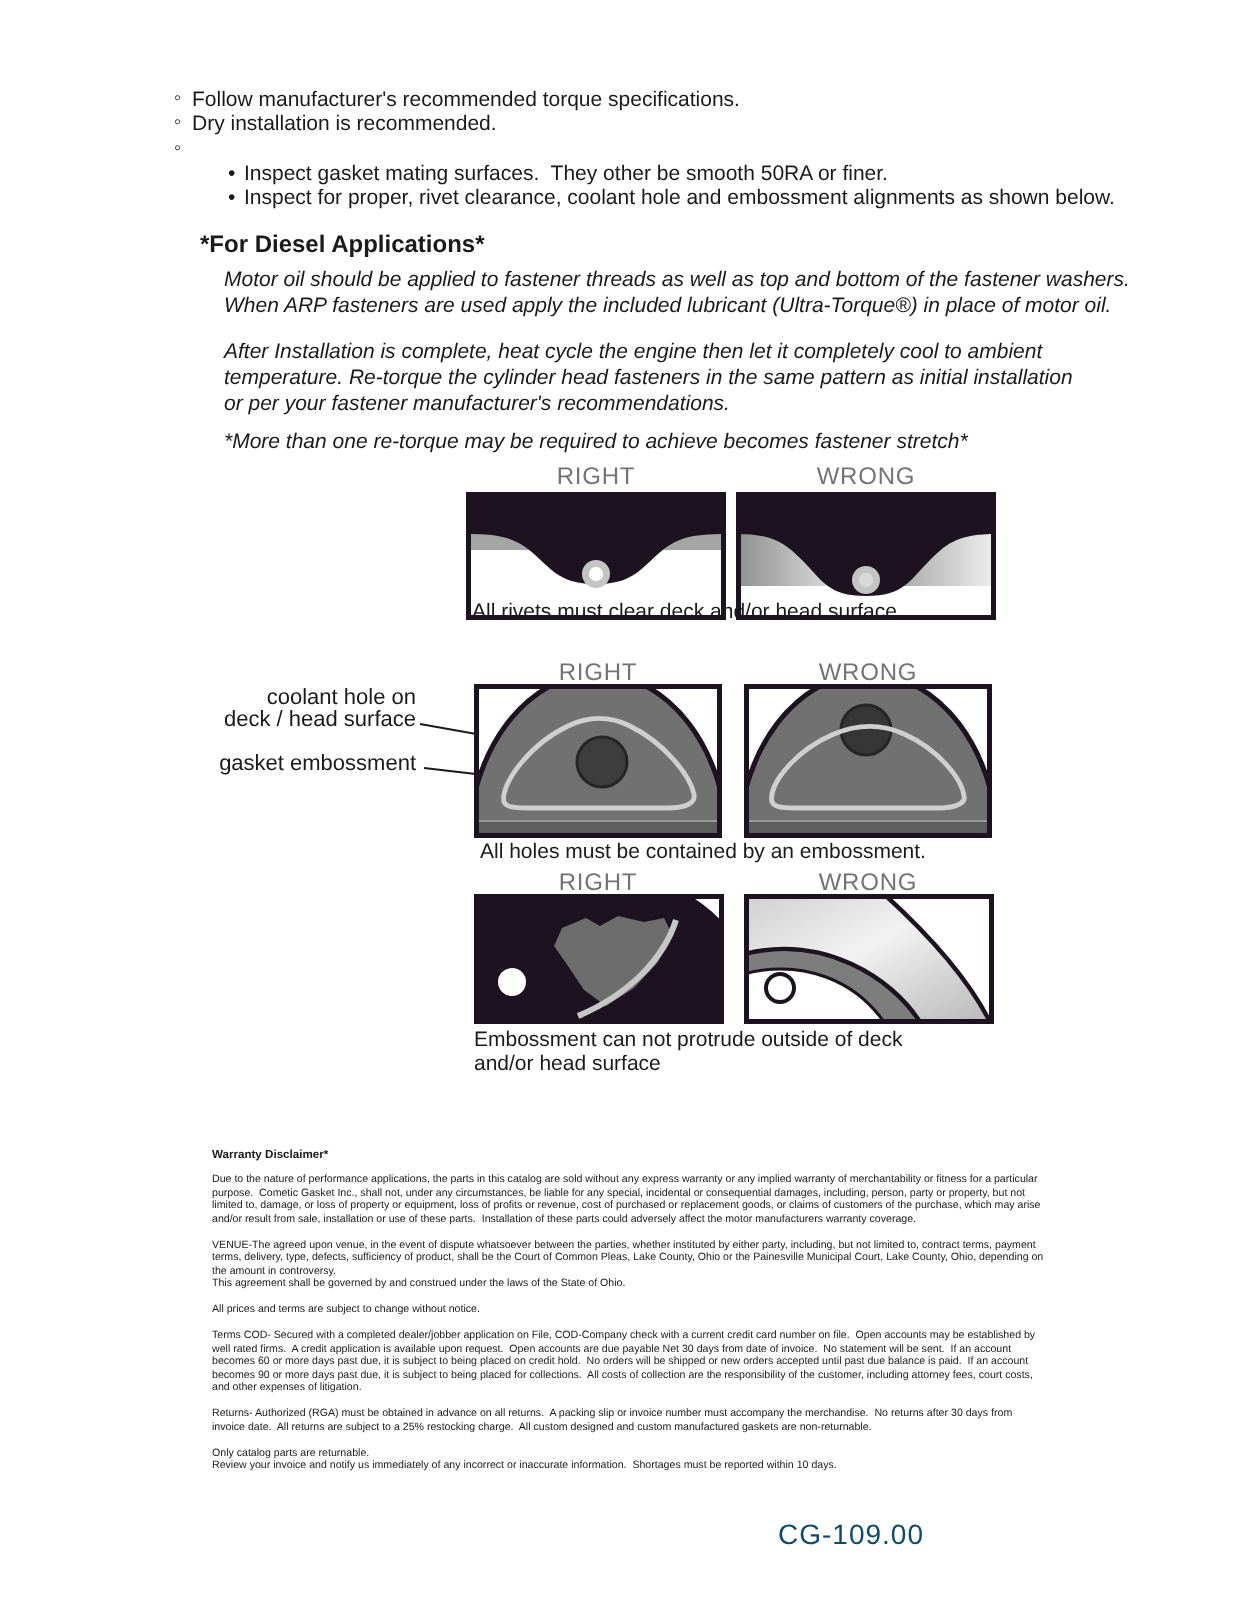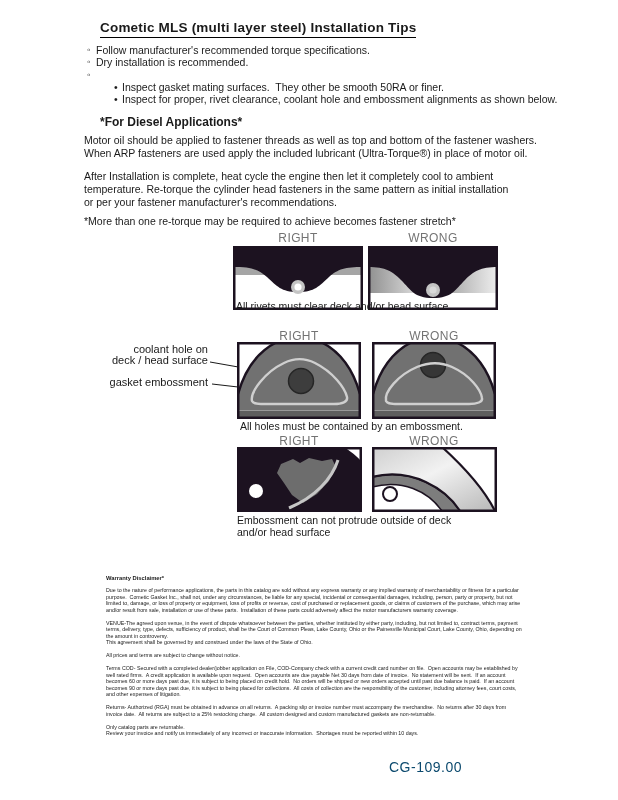--- a/index.html
+++ b/index.html
@@ -14,21 +14,21 @@
     font-size:13.5px; font-weight:bold; letter-spacing:0.2px;
     border-bottom:1.6px solid #000; padding-bottom:2px;
   }
   .tips { position:absolute; left:87px; top:44px; font-size:10.5px; line-height:12.3px; }
   .tip-line { display:flex; align-items:flex-start; }
   .tip-line .glyph { width:9px; flex:0 0 9px; text-align:left; font-size:10px; }
   .tip-sub { margin-left:27px; }
   .tip-sub .glyph { width:8px; flex:0 0 8px; font-size:10.5px; }
 
   .diesel-heading { position:absolute; left:100px; top:115px; font-size:12px; font-weight:bold; }
-  .body-para { position:absolute; left:84px; font-size:10.5px; line-height:13.2px; }
+  .body-para { position:absolute; left:112px; font-size:10.5px; line-height:13.2px;font-style:italic; }
   .p1 { top:134px; }
   .p2 { top:170px; }
   .pnote { top:215px; }
 
   .rw-label { position:absolute; width:130px; text-align:center; font-size:12px; letter-spacing:0.4px; color:#737373; }
   .diag-box { position:absolute; }
   .diag-box svg { display:block; }
   .caption { position:absolute; font-size:10.5px; line-height:12px; }
 
   .ann-label { position:absolute; left:104px; width:104px; text-align:right; font-size:11px; line-height:10.8px; }
@@ -40,21 +40,20 @@
   .disclaimer h4 { margin:0 0 6px 0; font-size:5.8px; font-weight:bold; }
   .disclaimer p { margin:0 0 6.5px 0; font-size:5.3px; line-height:6.5px; }
 
   .page-code { position:absolute; left:389px; top:759px; font-size:14px; letter-spacing:0.5px; color:#0c4a6e;text-align:center; }
 </style>
 </head>
 <body>
 
 <div class="page">
 
-  <div class="doc-title">Cometic MLS (multi layer steel) Installation Tips</div>
 
   <div class="tips">
     <div class="tip-line">
       <span class="glyph">◦</span>
       <span>Follow manufacturer's recommended torque specifications.</span>
     </div>
     <div class="tip-line">
       <span class="glyph">◦</span>
       <span>Dry installation is recommended.</span>
     </div>

